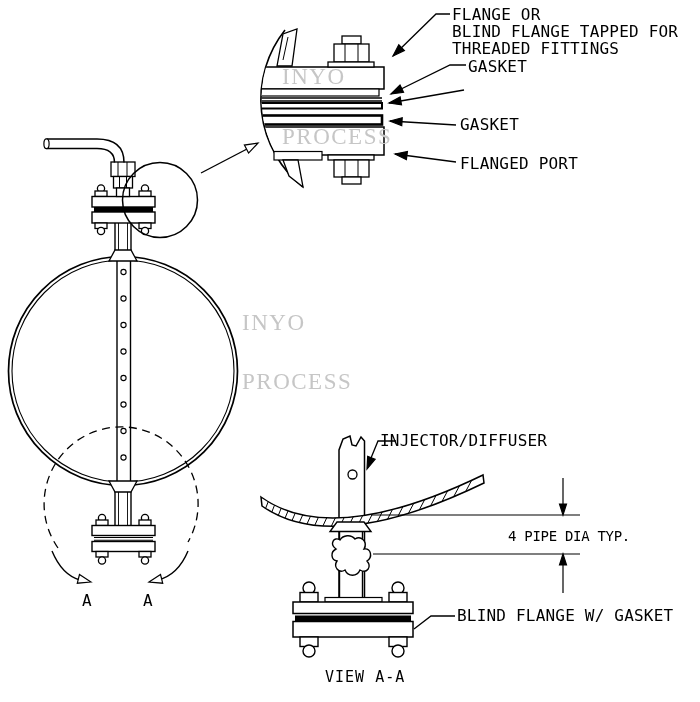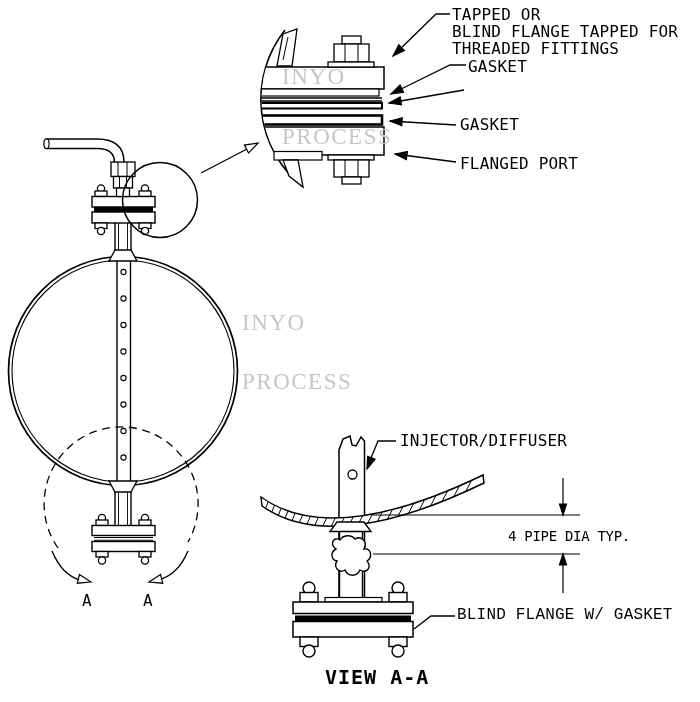--- a/index.html
+++ b/index.html
@@ -1,21 +1,21 @@
 <!DOCTYPE html>
 <html><head>
 <meta charset="utf-8">
 <style>
   html,body{margin:0;padding:0;background:#fff;}
   .canvas{position:relative;width:700px;height:702px;background:#ffffff;overflow:hidden;
           font-family:"DejaVu Sans Mono",monospace;}
   .lbl{position:absolute;font:16px/17px "DejaVu Sans Mono",monospace;color:#000;
        white-space:nowrap;letter-spacing:0.2px;}
   .lbl-sm{font-size:14px;line-height:15px;letter-spacing:-0.3px;}
-  .lbl-lg{font-size:20px;line-height:19px;letter-spacing:1px;font-weight:bold;}
+  .lbl-lg{font-size:15px;line-height:19px;letter-spacing:1px;}
   .wm{position:absolute;font-family:"Liberation Serif","DejaVu Serif",serif;
       font-size:23px;line-height:19px;color:#c6c6c6;letter-spacing:1.5px;white-space:nowrap;}
   svg{position:absolute;left:0;top:0;}
 </style>
 </head>
 <body>
 
 <div class="canvas">
 
 <svg id="art" width="700" height="702" viewBox="0 0 700 702">
@@ -199,34 +199,34 @@
         <polygon points="367,469 367.6648224953145,456.3683725890238 375.11083444283736,459.2935915684078" fill="#000" stroke="#000" stroke-width="1.2"></polygon>
         <polygon points="563,515 559.5,504 566.5,504" fill="#000" stroke="#000" stroke-width="1.2"></polygon>
         <polygon points="563,554 566.5,565 559.5,565" fill="#000" stroke="#000" stroke-width="1.2"></polygon>
         <polygon points="258,143 248.59192205678102,153.036835627543 244.40020416128743,145.07257162610514" fill="#fff" stroke="#000" stroke-width="1.2"></polygon>
         <polygon points="91,582 77.29673718544718,583.2126781251817 79.47955781077418,574.4813956238737" fill="#fff" stroke="#000" stroke-width="1.2"></polygon>
         <polygon points="149,582 160.5204421892258,574.4813956238737 162.7032628145528,583.2126781251817" fill="#fff" stroke="#000" stroke-width="1.2"></polygon>
       </g>
 </svg>
 
 <div class="lbl" style="left:452px;top:6px;">
-  <div>TAPPED OR</div>
+  <div>FLANGE OR</div>
   <div>BLIND FLANGE TAPPED FOR</div>
   <div>THREADED FITTINGS</div>
 </div>
 <div class="lbl" style="left:468px;top:58px;">GASKET</div>
 <div class="lbl" style="left:460px;top:116px;">GASKET</div>
 <div class="lbl" style="left:460px;top:155px;">FLANGED PORT</div>
 
 <div class="lbl" style="left:82px;top:592px;">A</div>
 <div class="lbl" style="left:143px;top:592px;">A</div>
 
-<div class="lbl" style="left:400px;top:432px;">INJECTOR/DIFFUSER</div>
+<div class="lbl" style="left:380px;top:432px;">INJECTOR/DIFFUSER</div>
 <div class="lbl lbl-sm" style="left:508px;top:529px;">4 PIPE DIA TYP.</div>
-<div class="lbl" style="left:457px;top:607px;font-family:Liberation Mono, monospace;">BLIND FLANGE W/ GASKET</div>
+<div class="lbl" style="left:457px;top:607px;">BLIND FLANGE W/ GASKET</div>
 <div class="lbl lbl-lg" style="left:325px;top:668px;">VIEW A-A</div>
 
 <div class="wm" style="left:282px;top:67px;">INYO</div>
 <div class="wm" style="left:282px;top:127px;">PROCESS</div>
 <div class="wm" style="left:242px;top:313px;">INYO</div>
 <div class="wm" style="left:242px;top:372px;">PROCESS</div>
 
 </div>
 
 </body></html>

